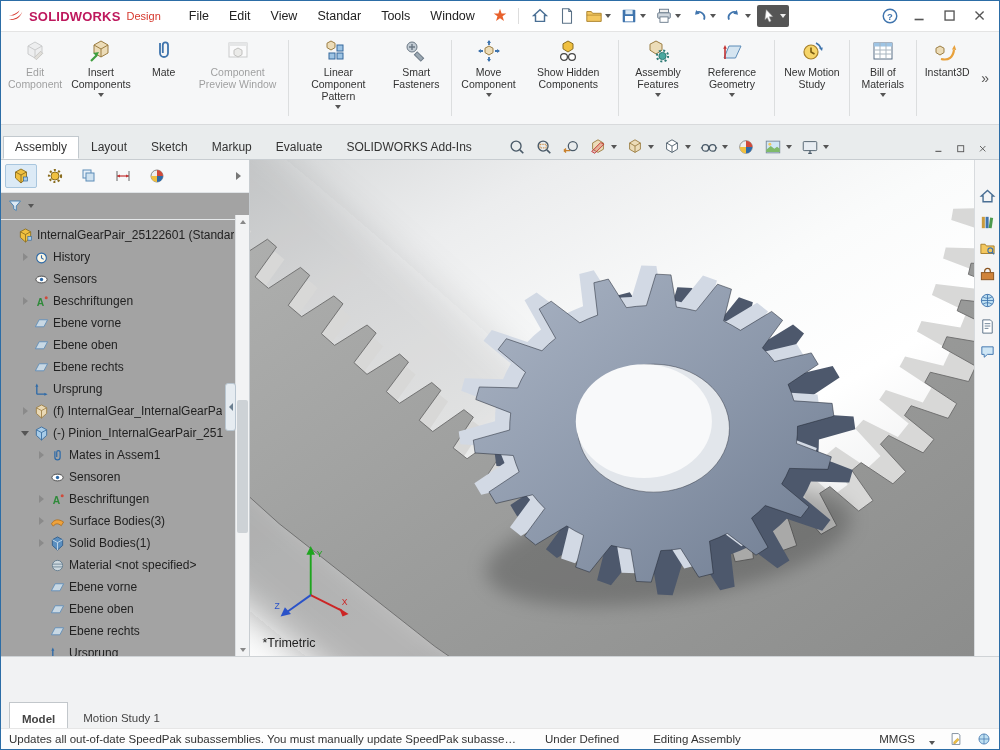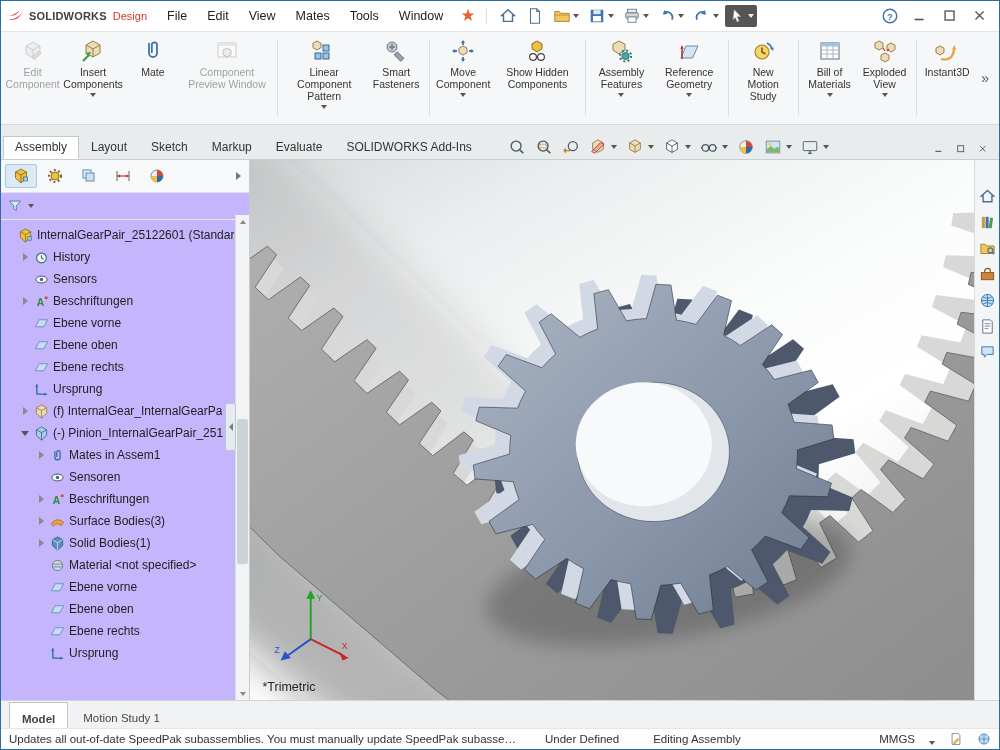--- a/index.html
+++ b/index.html
@@ -3,23 +3,23 @@
 <meta charset="utf-8">
 <style>
   html,body{margin:0;padding:0;background:#8f9aa3;}
   .app{position:relative;width:1000px;height:750px;box-sizing:border-box;border:1px solid #2c6da6;
        background:#fff;display:flex;flex-direction:column;overflow:hidden;
        font-family:"Liberation Sans",sans-serif;color:#333;}
 
   
   .titlebar{flex:0 0 30px;display:flex;align-items:center;padding:0 6px;border-bottom:1px solid #e4e4e4;background:#fff;}
   .logo{display:flex;align-items:center;gap:4px;}
-  .brand{font-size:11px;font-weight:bold;color:#404040;letter-spacing:.2px;}
+  .brand{font-size:13px;font-weight:bold;color:#be185d;letter-spacing:.2px;}
   .product{font-size:11px;color:#d6372c;margin-left:2px;}
-  .menus{display:flex;gap:20px;margin-left:20px;font-size:12.5px;color:#222;}
+  .menus{display:flex;gap:20px;margin-left:28px;font-size:12.5px;color:#222;}
   .menus span{cursor:default;}
   .star{margin-left:16px;}
   .vdiv{width:1px;height:16px;background:#ddd;margin:0 9px;}
   .qbar{display:flex;align-items:center;gap:3px;}
   .qb{display:flex;align-items:center;padding:2px 3px;border-radius:2px;}
   .qb.active{background:#555;}
   .tic{width:18px;height:18px;}
   .caret{width:0;height:0;border-left:3px solid transparent;border-right:3px solid transparent;border-top:4px solid #555;margin-left:2px;}
   .qb.active .caret{border-top-color:#eee;}
   .tright{margin-left:auto;display:flex;align-items:center;gap:4px;}
@@ -40,21 +40,21 @@
   .dtab{font-size:12px;padding:3px 11px 4px;color:#333;border:1px solid transparent;}
   .dtab.active{background:#fff;border-color:#c2c9ce;border-bottom-color:#fff;margin-top:11px;}
   .hud{display:flex;align-items:center;gap:9px;margin-left:24px;padding-bottom:3px;}
   .hgrp{display:flex;align-items:center;gap:2px;}
   .hic{width:18px;height:18px;}
   .docctl{margin-left:auto;display:flex;align-items:center;gap:10px;padding:0 10px 4px;}
   .dic{width:12px;height:12px;}
 
   
   .main{flex:1;display:flex;min-height:0;position:relative;}
-  .lpanel{flex:0 0 230px;border-right:1px solid #c8cdd1;display:flex;flex-direction:column;background:#c4b5fd;position:relative;}
+  .lpanel{flex:0 0 230px;border-right:1px solid #c8cdd1;display:flex;flex-direction:column;background:#a3a3a3;position:relative;}
   .ptabs{flex:0 0 28px;display:flex;align-items:center;gap:2px;padding:2px 4px;border-bottom:1px solid #dfe3e6;background:#f7f8f9;}
   .ptab{width:30px;height:22px;display:flex;align-items:center;justify-content:center;border-radius:2px;border:1px solid transparent;}
   .ptab.active{background:#dceaf6;border-color:#a9c6de;}
   .pti{width:16px;height:16px;}
   .pchev{margin-left:auto;width:14px;display:flex;justify-content:center;}
   .pchev::before{content:"";border-left:5px solid #777;border-top:4px solid transparent;border-bottom:4px solid transparent;}
   .filterrow{flex:0 0 26px;display:flex;align-items:center;gap:3px;padding:0 6px;border-bottom:1px solid #e5e8ea;}
   .tree{flex:1;overflow:hidden;padding:4px 15px 0 3px;}
   .trow{display:flex;align-items:center;height:22px;gap:4px;white-space:nowrap;}
   .ind1{padding-left:16px;}
@@ -77,21 +77,21 @@
     background:linear-gradient(150deg,#d7d9da 0%,#ecedee 20%,#fafbfb 45%,#ffffff 62%,#e9eaeb 85%,#d4d6d7 100%);}
   #gears{position:absolute;inset:0;width:100%;height:100%;}
   .triad{position:absolute;left:16px;bottom:28px;width:86px;height:95px;}
   .viewlabel{position:absolute;left:12px;bottom:6px;font-size:12.5px;color:#222;}
 
   .rstrip{flex:0 0 24px;background:#f4f5f6;border-left:1px solid #d8dbde;display:flex;flex-direction:column;align-items:center;padding-top:28px;gap:9px;}
   .pic{width:17px;height:17px;}
 
   
   .btabs{flex:0 0 20px;background:#f1f2f3;border-top:1px solid #cfd3d6;display:flex;align-items:flex-end;padding-left:8px;gap:2px;}
-  .btab{font-size:11.5px;padding:10px 12px 3px;color:#444;border:1px solid transparent;}
+  .btab{font-size:11.5px;padding:10px 12px 3px;color:#444;border:1px solid transparent;margin-top:44px;}
   .btab.active{background:#fff;border-color:#c2c7cb;border-bottom:none;font-weight:bold;}
   .sbar{flex:0 0 20px;display:flex;align-items:center;font-size:11.5px;color:#333;padding:0 8px;background:#fdfdfd;border-top:1px solid #e6e6e6;}
   .msg{width:510px;flex:0 0 auto;overflow:hidden;text-overflow:ellipsis;white-space:nowrap;}
   .state{margin-left:26px;}
   .mode{margin-left:34px;}
   .spacer{flex:1;}
   .units{display:flex;align-items:flex-end;gap:12px;}
   .sic{width:14px;height:14px;margin-left:14px;}
 </style>
 </head>
@@ -390,21 +390,21 @@
       <svg class="tic">
           <use href="#s-logo"></use>
         </svg>
       <span class="brand">SOLIDWORKS</span>
       <span class="product">Design</span>
     </span>
     <span class="menus">
       <span>File</span>
       <span>Edit</span>
       <span>View</span>
-      <span>Mates</span>
+      <span>Standar</span>
       <span>Tools</span>
       <span>Window</span>
     </span>
     <svg class="tic star">
         <use href="#s-star"></use>
       </svg>
     <span class="vdiv"></span>
     <span class="qbar">
       <span class="qb">
           <svg class="tic">
@@ -552,27 +552,20 @@
           <use href="#r-motion"></use>
         </svg>
       <span class="rlbl">New Motion Study</span>
     </div>
     <span class="rsep"></span>
     <div class="rbtn">
       <svg class="ric">
           <use href="#r-bom"></use>
         </svg>
       <span class="rlbl">Bill of Materials</span>
-      <span class="rcaret"></span>
-    </div>
-    <div class="rbtn">
-      <svg class="ric">
-          <use href="#r-expl"></use>
-        </svg>
-      <span class="rlbl">Exploded View</span>
       <span class="rcaret"></span>
     </div>
     <span class="rsep"></span>
     <div class="rbtn">
       <svg class="ric">
           <use href="#r-i3d"></use>
         </svg>
       <span class="rlbl">Instant3D</span>
     </div>
     <span class="rovf">»</span>

